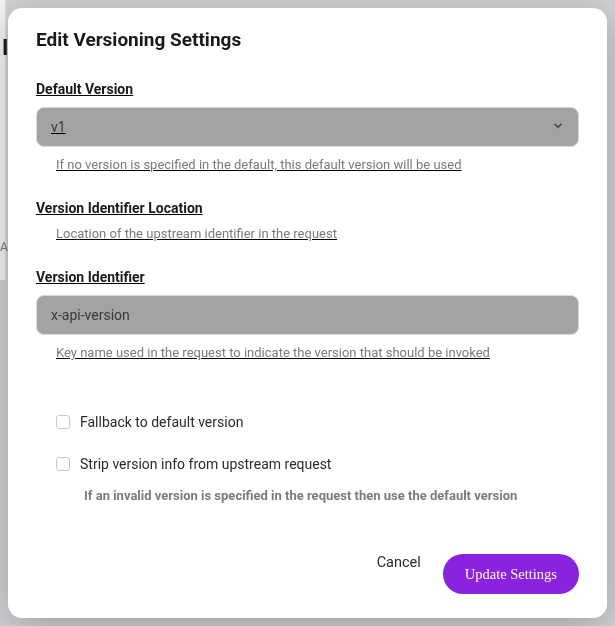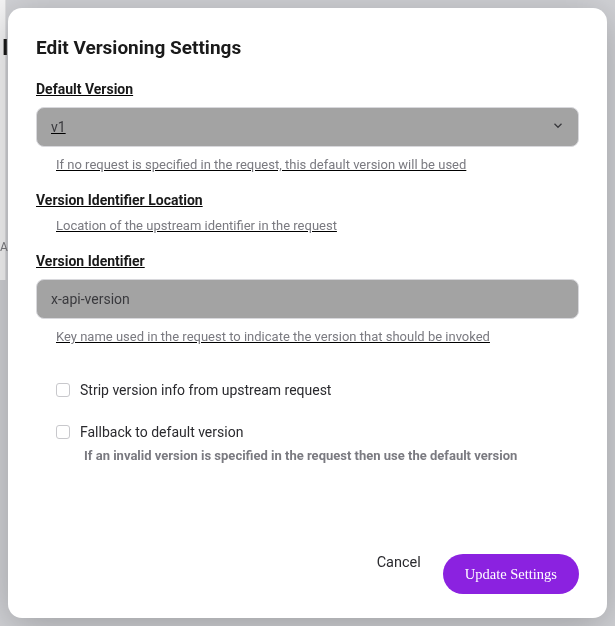--- a/index.html
+++ b/index.html
@@ -33,23 +33,24 @@
   }
   .modal {
     position: absolute;
     top: 8px;
     left: 8px;
     right: 8px;
     bottom: 8px;
     background: #ffffff;
     border-radius: 14px;
     box-shadow: 0 8px 40px rgba(0,0,0,0.25);
-    padding: 28px 28px 24px 28px;
+    padding: 20px 28px 24px 28px;
     display: flex;
     flex-direction: column;
+    gap: 8px;
   }
   .modal-title {
     font-size: 19px;
     font-weight: 700;
     color: #1a1a1a;
     margin-bottom: 22px;
   }
   .field-group { margin-bottom: 20px; text-decoration: underline; }
   .field-label {
     font-size: 14px;
@@ -160,42 +161,42 @@
   <div class="field-group">
     <div class="field-label">Default Version</div>
     <div class="select-wrap">
       <div class="select" style="line-height: 38px;">v1</div>
       <span class="chevron">
         <svg width="14" height="14" viewBox="0 0 24 24" fill="none" stroke="currentColor" stroke-width="2.2">
             <polyline points="6 9 12 15 18 9"></polyline>
           </svg>
       </span>
     </div>
-    <div class="hint">If no request is specified in the request, this default version will be used</div>
+    <div class="hint">If no version is specified in the default, this default version will be used</div>
   </div>
 
   <div class="field-group">
     <div class="field-label">Version Identifier Location</div>
     <div class="hint">Location of the upstream identifier in the request</div>
   </div>
 
   <div class="field-group">
     <div class="field-label">Version Identifier</div>
     <input type="text" class="text-input" value="x-api-version" style="">
     <div class="hint">Key name used in the request to indicate the version that should be invoked</div>
   </div>
 
+  <div class="check-row" style="margin-top:26px;">
+    <input type="checkbox" style="">
+    <span class="check-label">Fallback to default version</span>
+  </div>
+
   <div class="check-row">
     <input type="checkbox" style="">
     <span class="check-label">Strip version info from upstream request</span>
   </div>
-
-  <div class="check-row" style="margin-top:26px;">
-    <input type="checkbox" style="">
-    <span class="check-label">Fallback to default version</span>
-  </div>
   <div class="check-hint">If an invalid version is specified in the request then use the default version</div>
 
   <div class="footer">
     <button class="btn-cancel">Cancel</button>
     <button class="btn-primary">Update Settings</button>
   </div>
 </div>
 
 </body></html>

